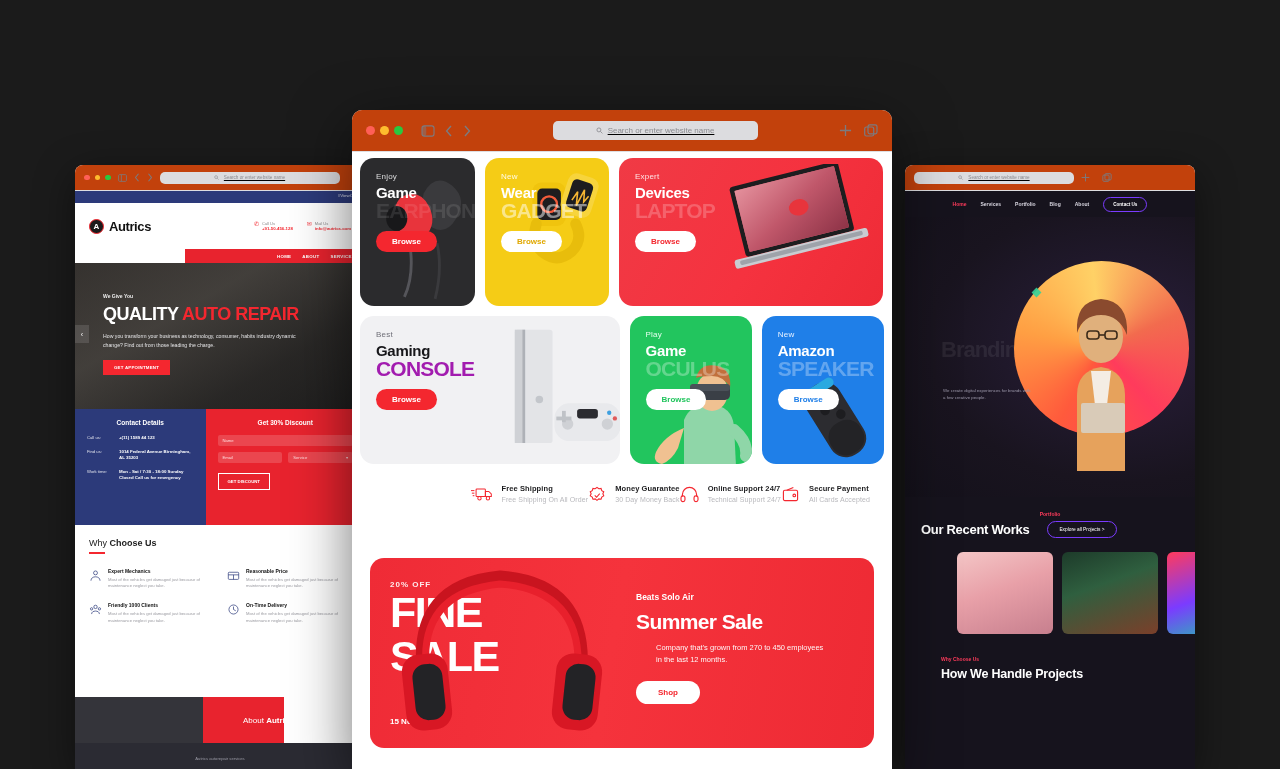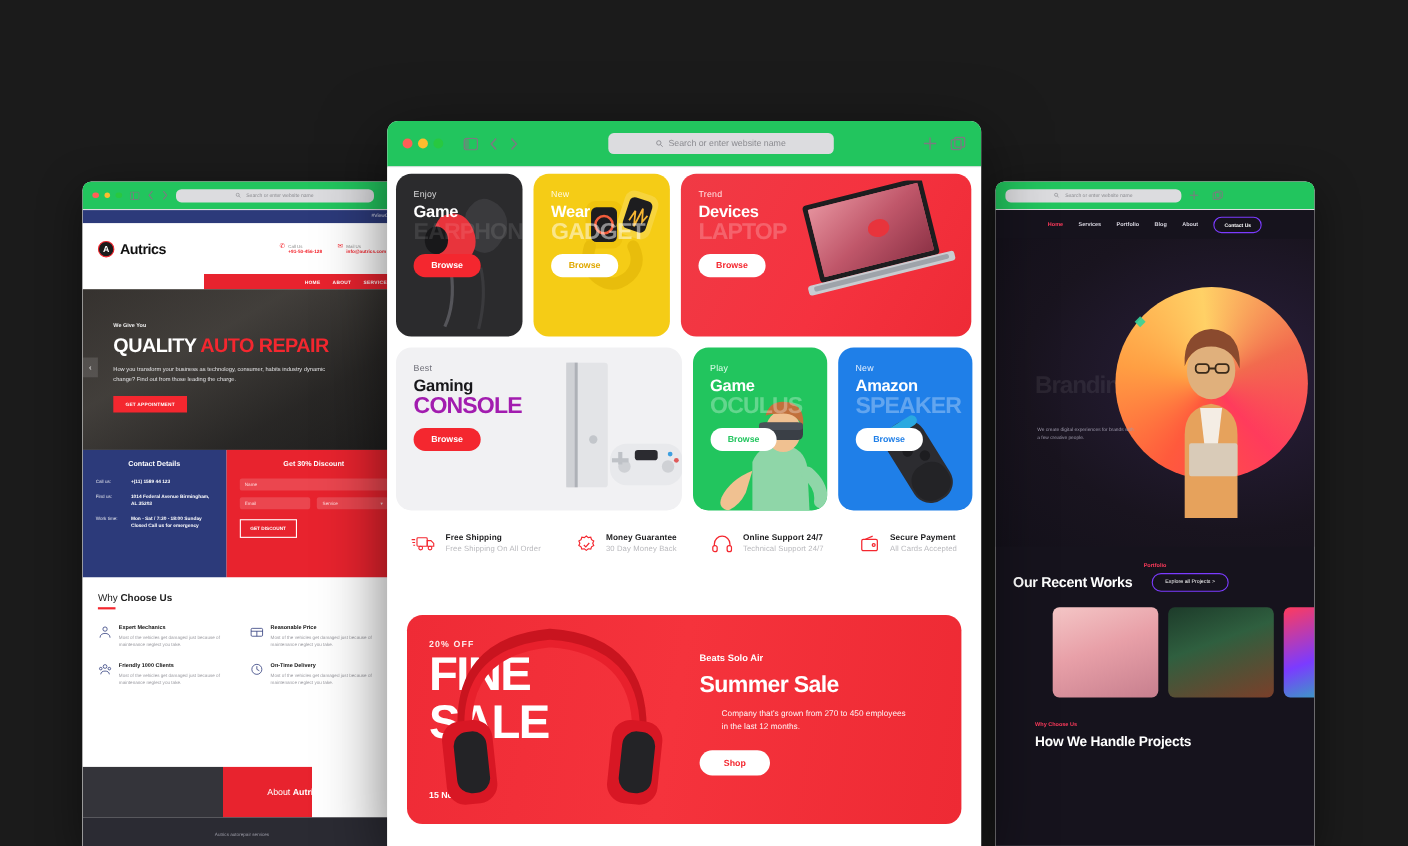--- a/index.html
+++ b/index.html
@@ -8,21 +8,21 @@
     background: #1b1b1b;
     font-family: "Liberation Sans", sans-serif;
   }
   .stage { position: relative; width: 1280px; height: 769px; background: #1b1b1b; overflow: hidden; }
 
   
   .win { position: absolute; background: #ffffff; overflow: hidden; }
   .win.back { box-shadow: 0 10px 40px rgba(0,0,0,.45); }
   .chrome {
     display: flex; align-items: center; gap: 10px;
-    background: #22c55e; border-bottom: 1px solid #dedee1;
+    background: #c2410c; border-bottom: 1px solid #dedee1; text-decoration: underline;
   }
   .dots { display: flex; gap: 5px; align-items: center; }
   .dot { border-radius: 50%; display: block; }
   .d-red { background: #ff5f57; } .d-yel { background: #febc2e; } .d-grn { background: #28c840; }
   .chrome-icon { color: #7b7b80; display: flex; align-items: center; justify-content: center; }
   .urlbar {
     flex: 1; background: #dcdcdf; border-radius: 5px;
     display: flex; align-items: center; justify-content: center; gap: 5px;
     color: #8b8b90; white-space: nowrap; overflow: hidden;
   }
@@ -50,21 +50,21 @@
   .btn-red { background: #f4272f; color: #fff; }
   .btn-white-red { background: #fff; color: #f4272f; }
   .btn-white-yel { background: #fff; color: #e0a800; }
   .btn-white-grn { background: #fff; color: #22c55e; }
   .btn-white-blu { background: #fff; color: #1f7fe8; }
 
   
   .cards-row2 { display: flex; gap: 10px; padding-top: 10px; }
 
   
-  .features { display: flex; justify-content: space-between; padding: 20px 14px 14px 14px; }
+  .features { display: flex; justify-content: flex-end; padding: 20px 14px 14px 14px; }
   .feature { display: flex; gap: 9px; align-items: flex-start; }
   .feature .f-ico { color: #f4272f; flex: 0 0 auto; margin-top: 2px; }
   .feature .f-title { font-size: 7.5px; font-weight: 800; color: #1c1c1e; letter-spacing: .1px; }
   .feature .f-sub { font-size: 7px; color: #b9b9bd; margin-top: 3px; letter-spacing: .1px; }
 
   
   .sale-banner { margin: 36px 10px 0 10px; height: 190px; border-radius: 14px;
                  background: linear-gradient(100deg,#ef2b36 0%,#f5333c 48%,#ee2a34 100%);
                  position: relative; overflow: hidden; display: flex; }
   .sale-left { width: 50%; position: relative; padding: 22px 0 0 20px; }
@@ -503,21 +503,21 @@
                     <stop offset="0" stop-color="#e4909c"></stop>
                     <stop offset=".5" stop-color="#c0576a"></stop>
                     <stop offset="1" stop-color="#8e3347"></stop>
                   </linearGradient>
                 </defs>
               <ellipse cx="108" cy="46" rx="11" ry="9" fill="#e8343c"></ellipse>
               <rect x="24" y="86" width="152" height="10" rx="3" fill="#c9ccd1"></rect>
               <rect x="30" y="88" width="140" height="5" rx="2" fill="#9ea3aa"></rect>
             </g>
           </svg>
-          <div class="eyebrow" style="color:#ffe3e5;position:relative;z-index:2">Trend</div>
+          <div class="eyebrow" style="color:#ffe3e5;position:relative;z-index:2">Expert</div>
           <div class="title" style="color:#fff;position:relative;z-index:2">Devices</div>
           <div class="ghost" style="color:rgba(255,255,255,.22);position:relative;z-index:2">LAPTOP</div>
           <button class="browse btn-white-red" style="position:relative;z-index:3">Browse</button>
         </div>
       </div>
 
       <div class="cards-row2">
 
         <div class="card" style="width:264px;height:148px;background:#f1f1f3;">
           <svg class="artwork" viewBox="0 0 180 140" style="right:-10px;top:8px;width:170px;height:136px;">

